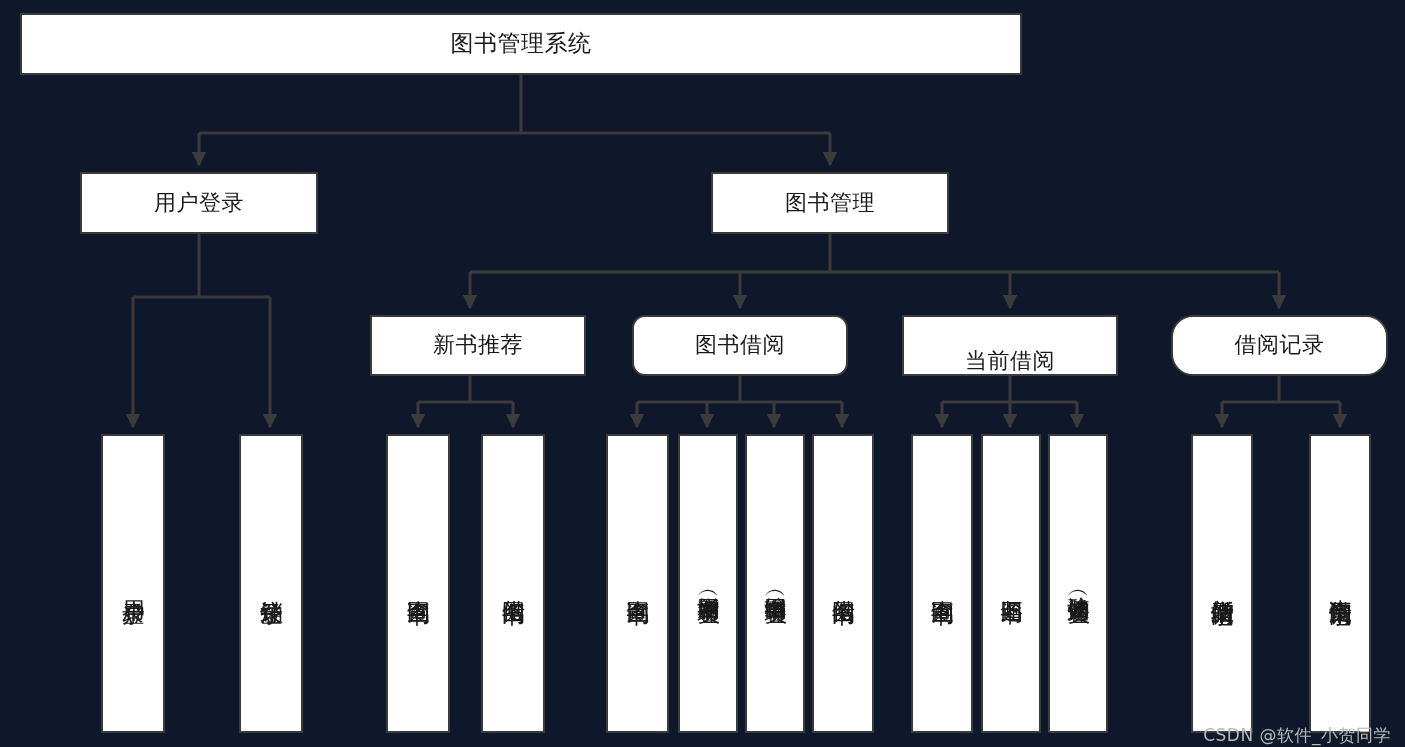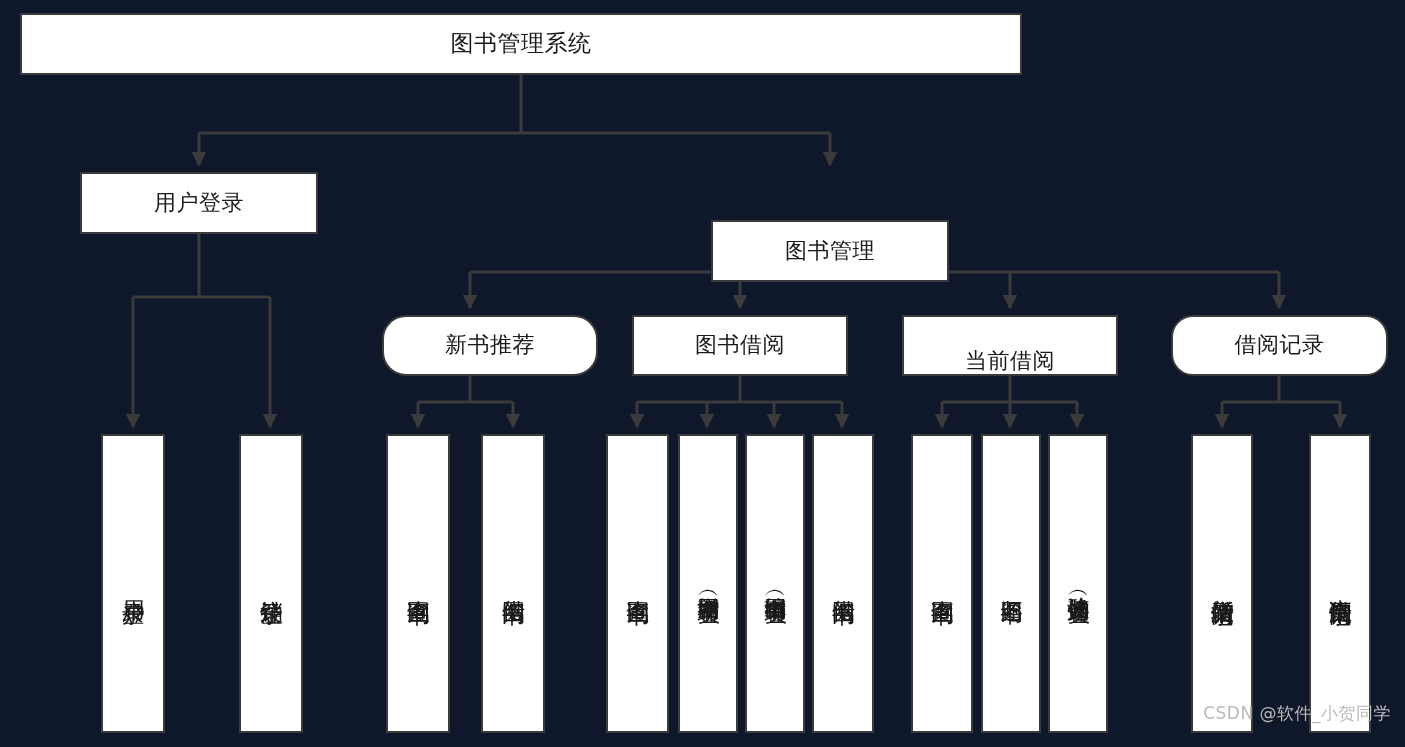--- a/index.html
+++ b/index.html
@@ -65,21 +65,21 @@
     letter-spacing: 1px;
     white-space: normal;
     max-height: 100%;
   }
   .node.vertical.narrow .node-label {
     font-size: 22px;
   }
   #watermark {
     position: absolute;
     right: 14px;
-    bottom: 22px;
+    bottom: 0;
     font-size: 17px;
     color: #b9b9b9;
     letter-spacing: 0.5px;
     white-space: nowrap;
     font-family: "DejaVu Sans", "Liberation Sans", sans-serif;
     text-align: right;
   }
 </style>
 </head>
 <body>
@@ -136,28 +136,28 @@
     </g>
   </svg>
 
   <div class="node horizontal root" style="left:20px; top:13px; width:1002px; height:62px;">
     <span class="node-label">图书管理系统</span>
   </div>
 
   <div class="node horizontal" style="left:80px; top:172px; width:238px; height:62px;">
     <span class="node-label">用户登录</span>
   </div>
-  <div class="node horizontal" style="left:711px; top:172px; width:238px; height:62px;margin-top:48px;">
+  <div class="node horizontal" style="left:711px; top:172px; width:238px; height:62px;">
     <span class="node-label">图书管理</span>
   </div>
 
-  <div class="node horizontal" style="left:382px; top:315px; width:216px; height:61px;border-radius:24px;">
+  <div class="node horizontal" style="left:370px; top:315px; width:216px; height:61px;">
     <span class="node-label">新书推荐</span>
   </div>
-  <div class="node horizontal" style="left:632px; top:315px; width:216px; height:61px;">
+  <div class="node horizontal" style="left:632px; top:315px; width:216px; height:61px;border-radius:13px;">
     <span class="node-label">图书借阅</span>
   </div>
   <div class="node horizontal" style="left:902px; top:315px; width:216px; height:61px;align-items:flex-end;">
     <span class="node-label">当前借阅</span>
   </div>
   <div class="node horizontal" style="left:1171px; top:315px; width:217px; height:61px;border-radius:22px;">
     <span class="node-label">借阅记录</span>
   </div>
 
   <div class="node vertical" style="left:101px; top:434px; width:64px; height:299px;">

